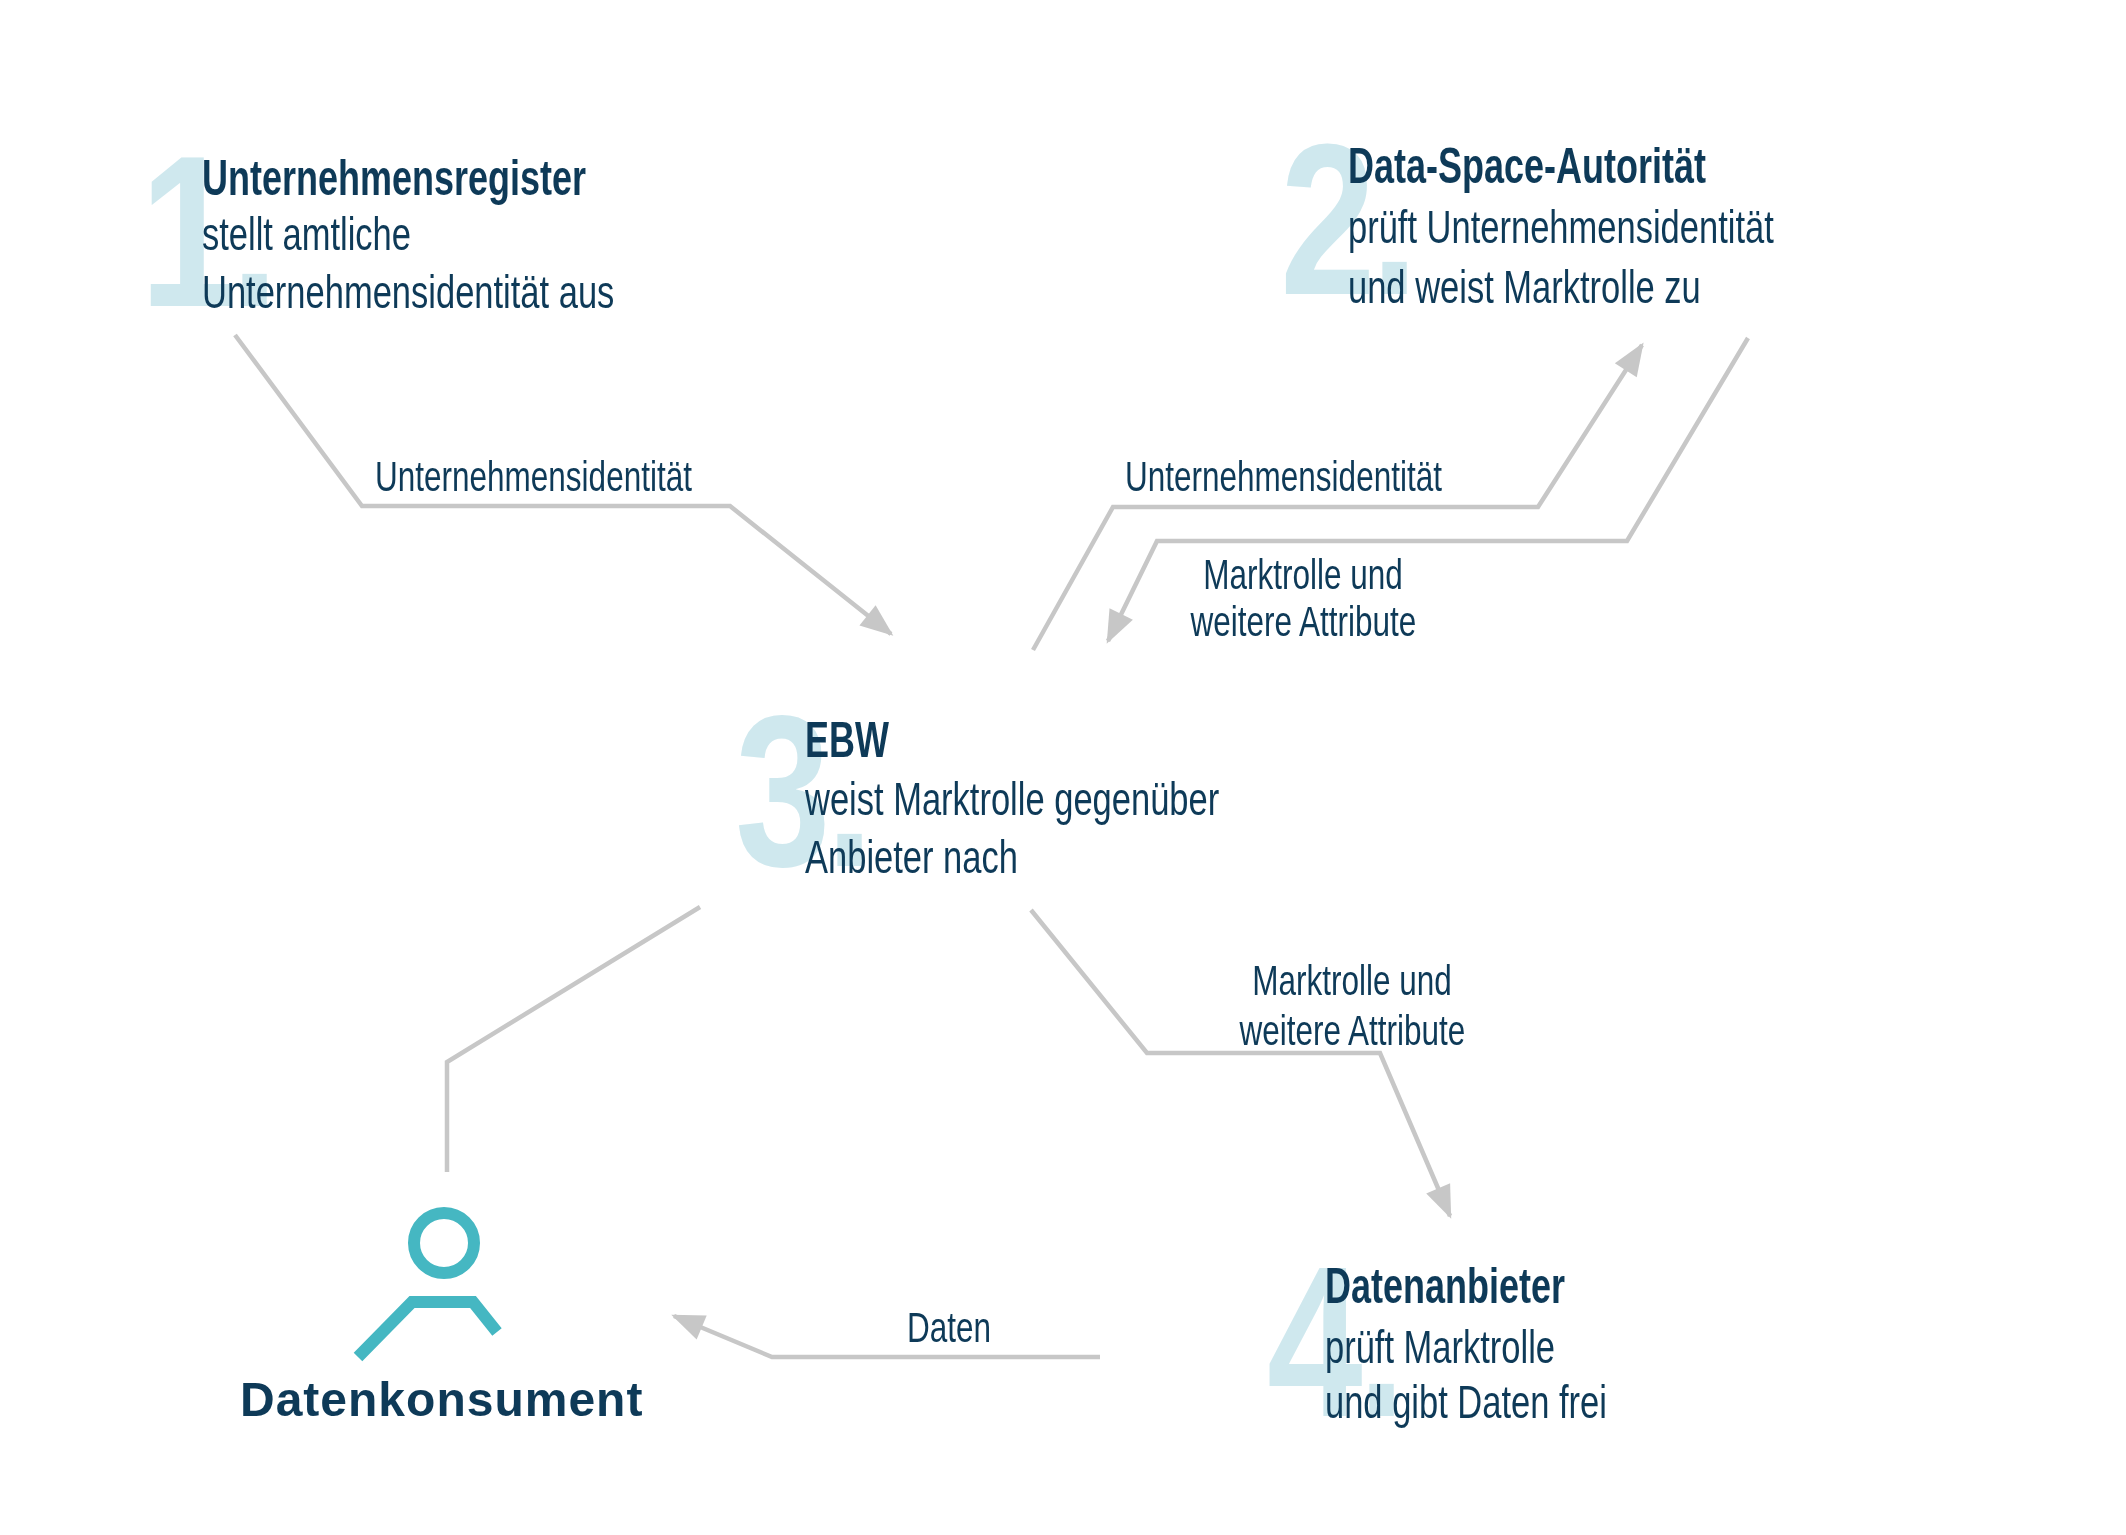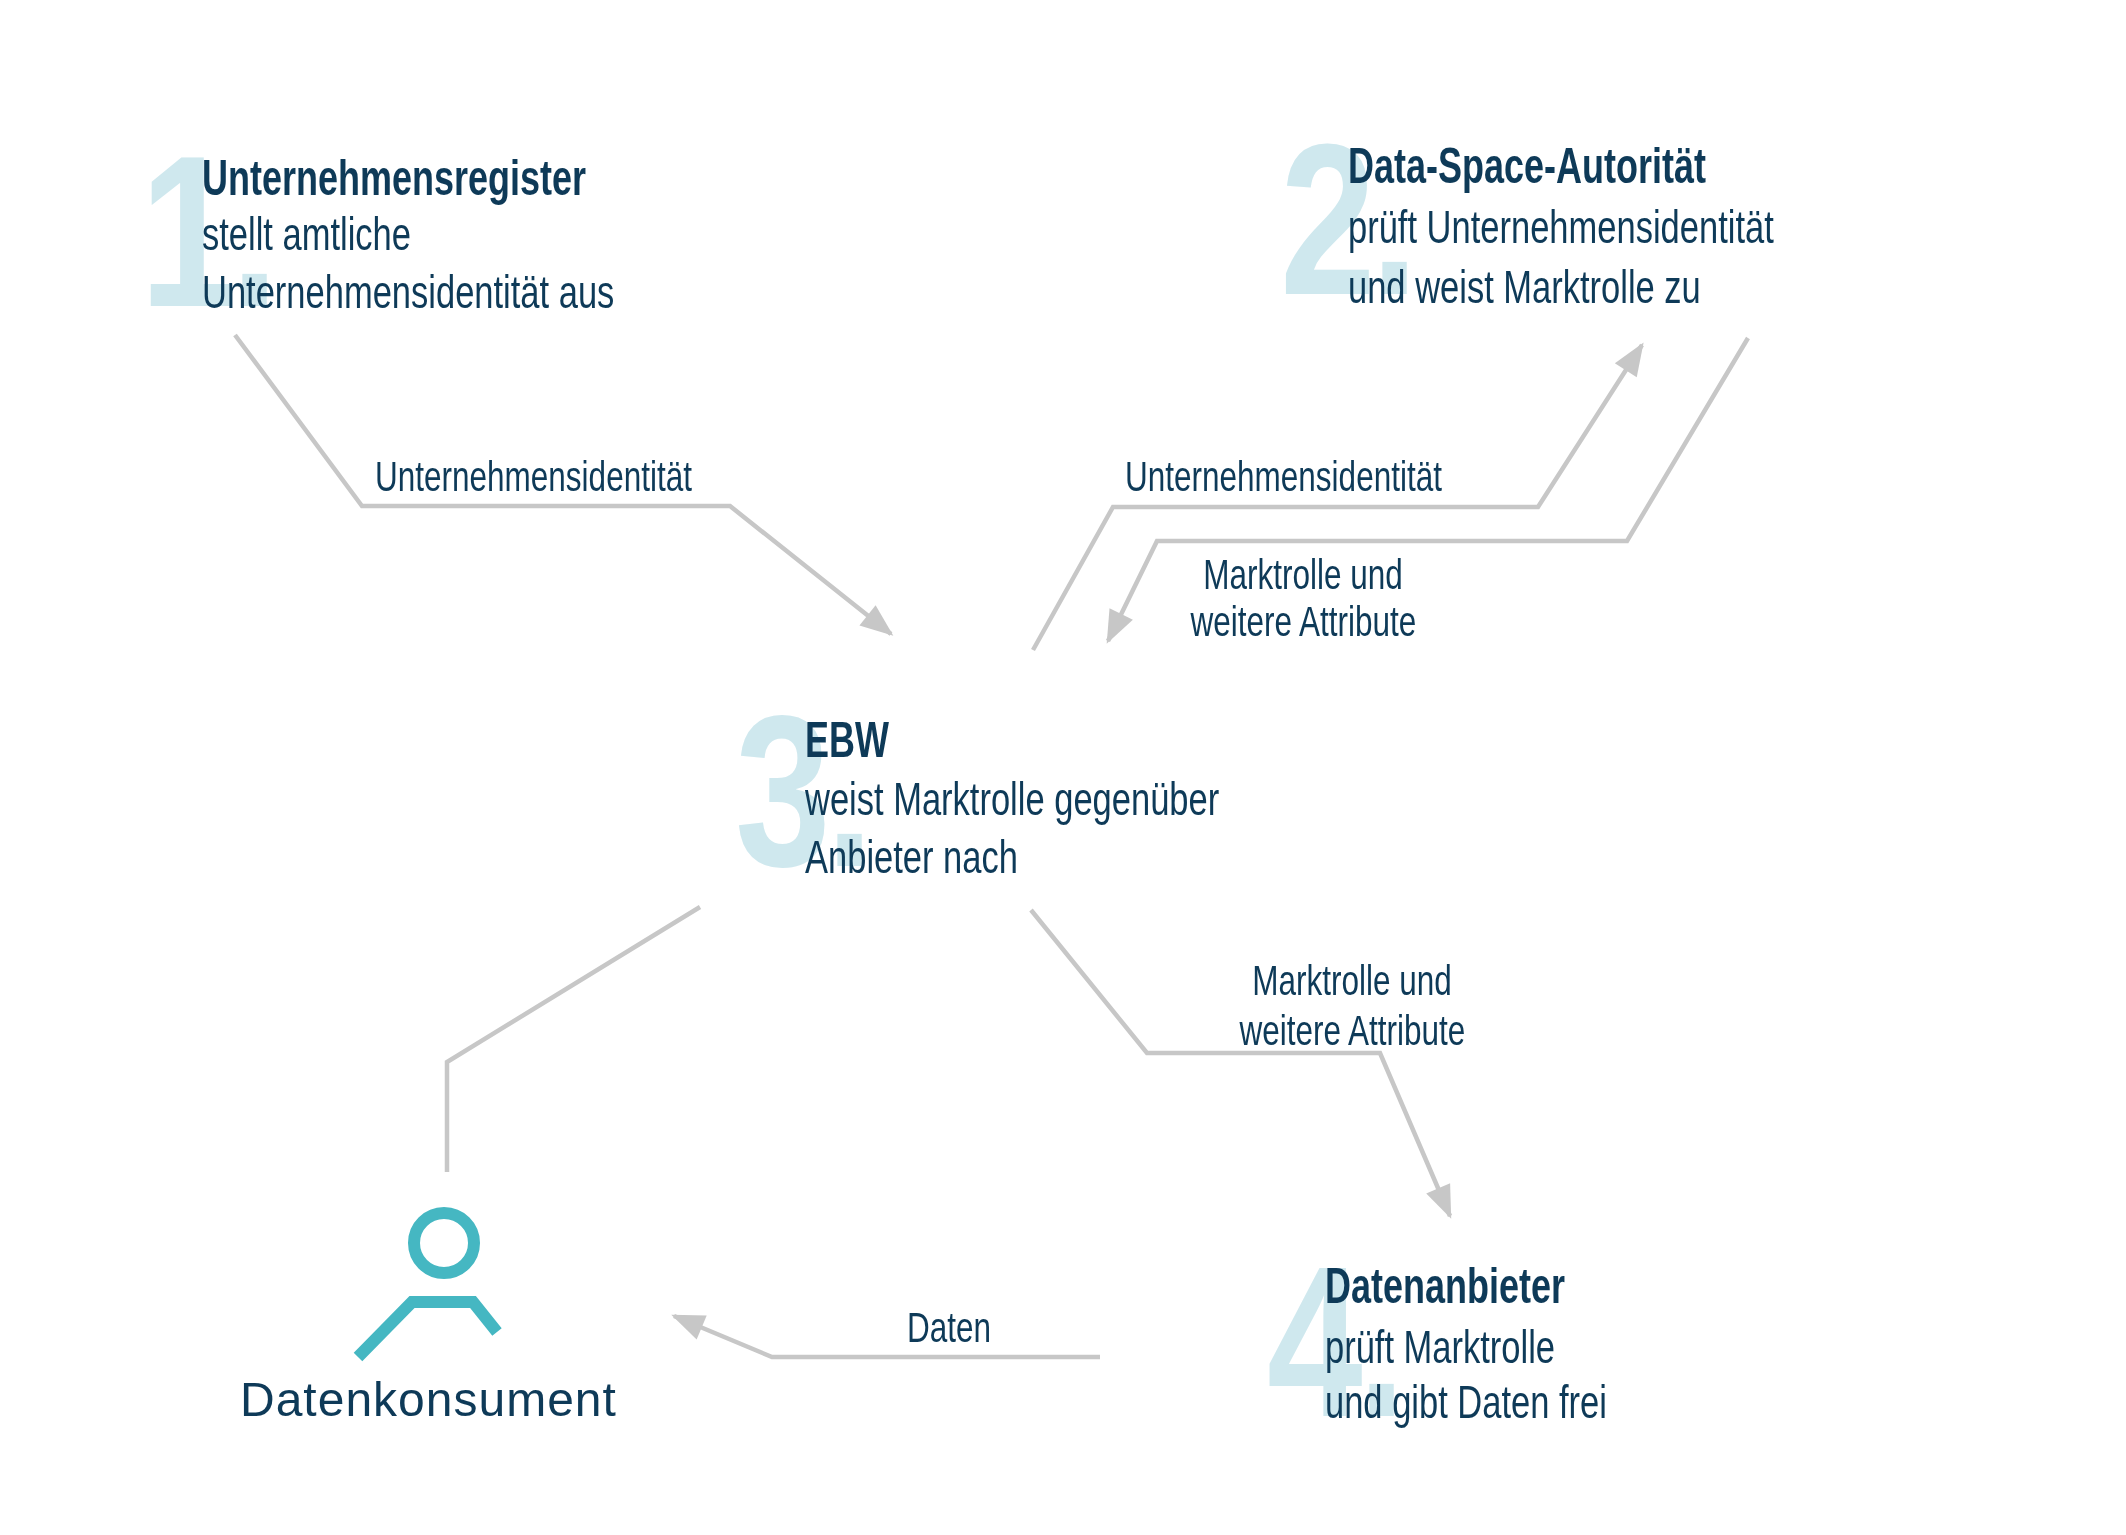--- a/index.html
+++ b/index.html
@@ -46,21 +46,21 @@
     font-size:42px;font-weight:400;
     color:var(--navy,#0e3a58);
     width:300px;text-align:center;
     transform:scaleX(0.75);transform-origin:50% 0;
   }
   .lbl2 div{white-space:nowrap;}
   .lc{line-height:47px;}
   .ld{line-height:50px;}
   
   .consumer{
-    font-size:48px;font-weight:400;line-height:1;
+    font-size:48px;font-weight:700;line-height:1;
     letter-spacing:1px;
     color:var(--navy,#0e3a58);
   }
   svg.edge-layer{position:absolute;left:0;top:0;}
   .edge{fill:none;stroke:var(--arrow-gray,#c7c7c7);stroke-width:4.5px;stroke-linejoin:miter;}
   #ah path{fill:var(--arrow-gray,#c7c7c7);}
   .person{stroke:var(--teal,#45b7c2);stroke-width:12px;fill:none;stroke-linecap:butt;stroke-linejoin:miter;}
 </style>
 </head>
 <body>

